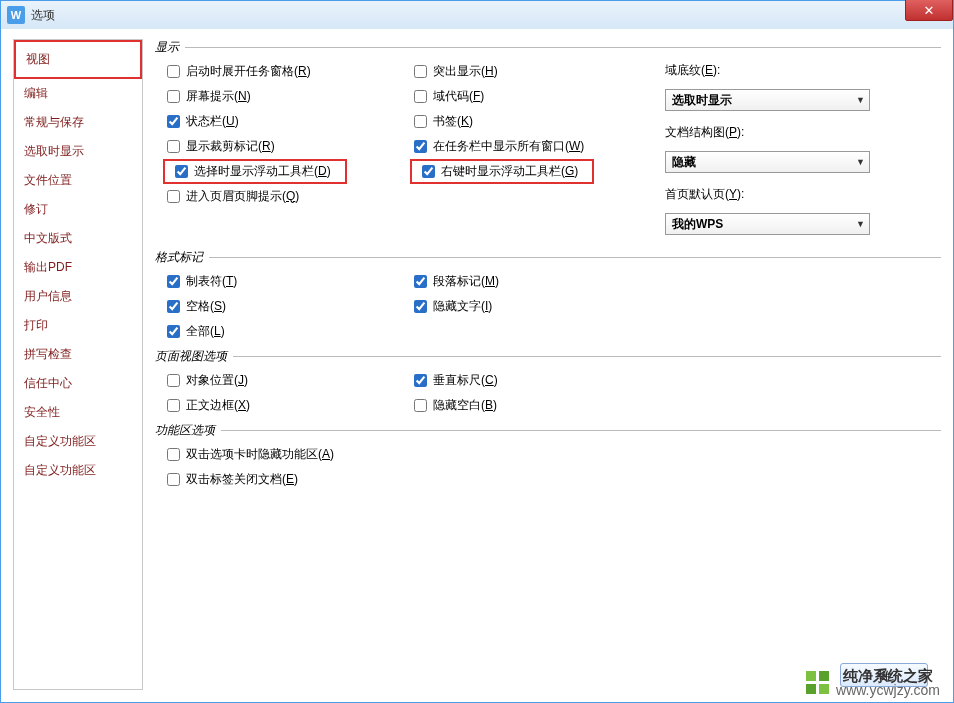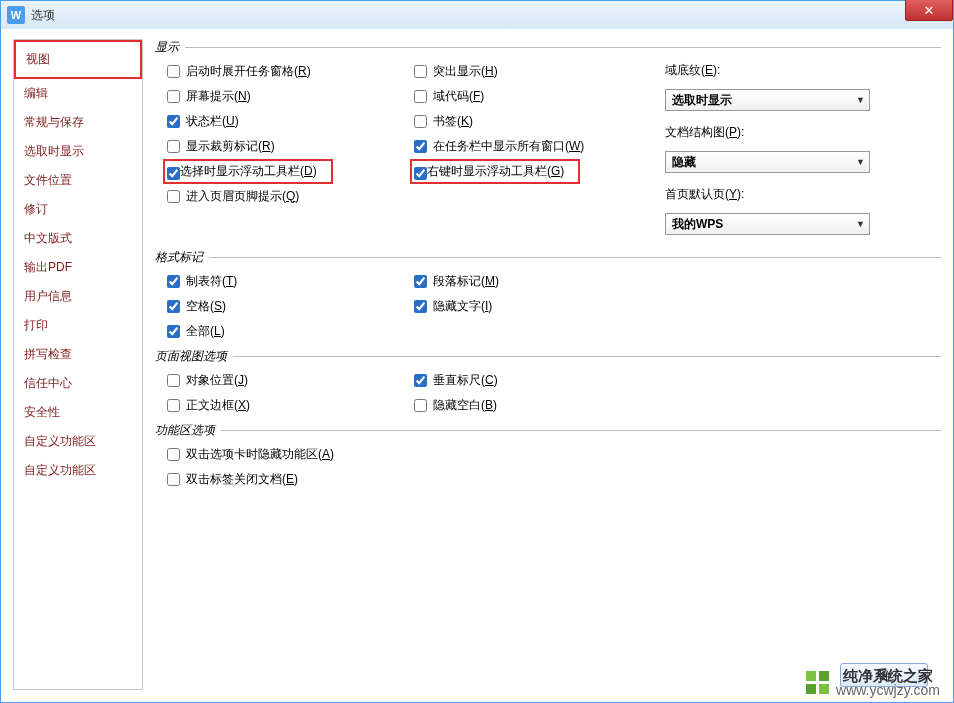--- a/index.html
+++ b/index.html
@@ -20,21 +20,21 @@
 .section-title .line { flex: 1; height: 1px; background: #bbb; }
 .row { display: flex; }
 .col { display: flex; flex-direction: column; gap: 7px; }
 .col1 { width: 255px; padding-left: 12px; }
 .col2 { width: 255px; padding-left: 4px; }
 .col3 { flex: 1; padding-left: 0px; }
 .chk { display: flex; align-items: center; gap: 6px; cursor: pointer; position: relative; height: 18px; }
 .chk input { width: 13px; height: 13px; accent-color: #2a6fc7; }
 .chk label { cursor: pointer; }
 .chk .u { text-decoration: underline; }
-.hl { border: 2px solid #e03030; padding: 2px 14px 2px 2px; margin: -4px -16px -4px -4px; display: inline-flex; align-items: flex-end; }
+.hl { border: 2px solid #e03030; padding: 2px 14px 2px 10px; margin: -4px -16px -4px -4px; display: inline-flex; align-items: center; gap: 6px; }
 .field-label { display: block; margin-bottom: 3px; }
 .field-label .u { text-decoration: underline; }
 .dropdown { width: 205px; height: 22px; border: 1px solid #999; background: linear-gradient(#fff, #f0f0f0); display: flex; align-items: center; justify-content: space-between; padding: 0 4px 0 6px; cursor: pointer; margin-bottom: 6px; font-weight: bold; }
 .dropdown .arrow { font-size: 9px; color: #333; }
 .ok-btn { position: absolute; right: 26px; bottom: 16px; width: 88px; height: 24px; border: 1px solid #8aa8d8; background: linear-gradient(#f5faff, #dbeafd); border-radius: 3px; display: flex; align-items: center; justify-content: center; cursor: pointer; overflow:hidden; }
 .watermark { position: absolute; right: 10px; bottom: 4px; display: flex; align-items: center; gap: 6px; font-size: 14px; color: #333; background: rgba(255,255,255,0); padding: 2px 4px;}
 .watermark .logo { width: 24px; height: 24px; display: grid; grid-template-columns: 1fr 1fr; grid-template-rows: 1fr 1fr; gap: 2px; transform: rotate(0deg); }
 .watermark .logo div { width: 10px; height: 10px; }
 .watermark .logo .a { background: #7cc142; } .watermark .logo .b { background: #5aa02c; }
 .wm-text { display:flex; flex-direction:column; line-height:1;align-items:center; }

